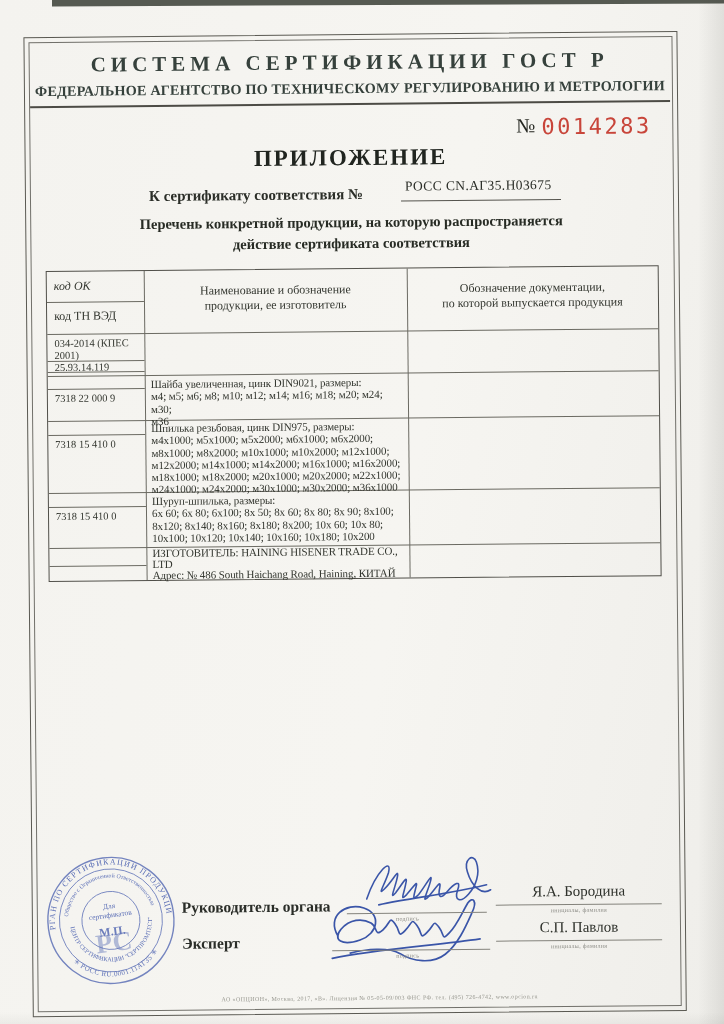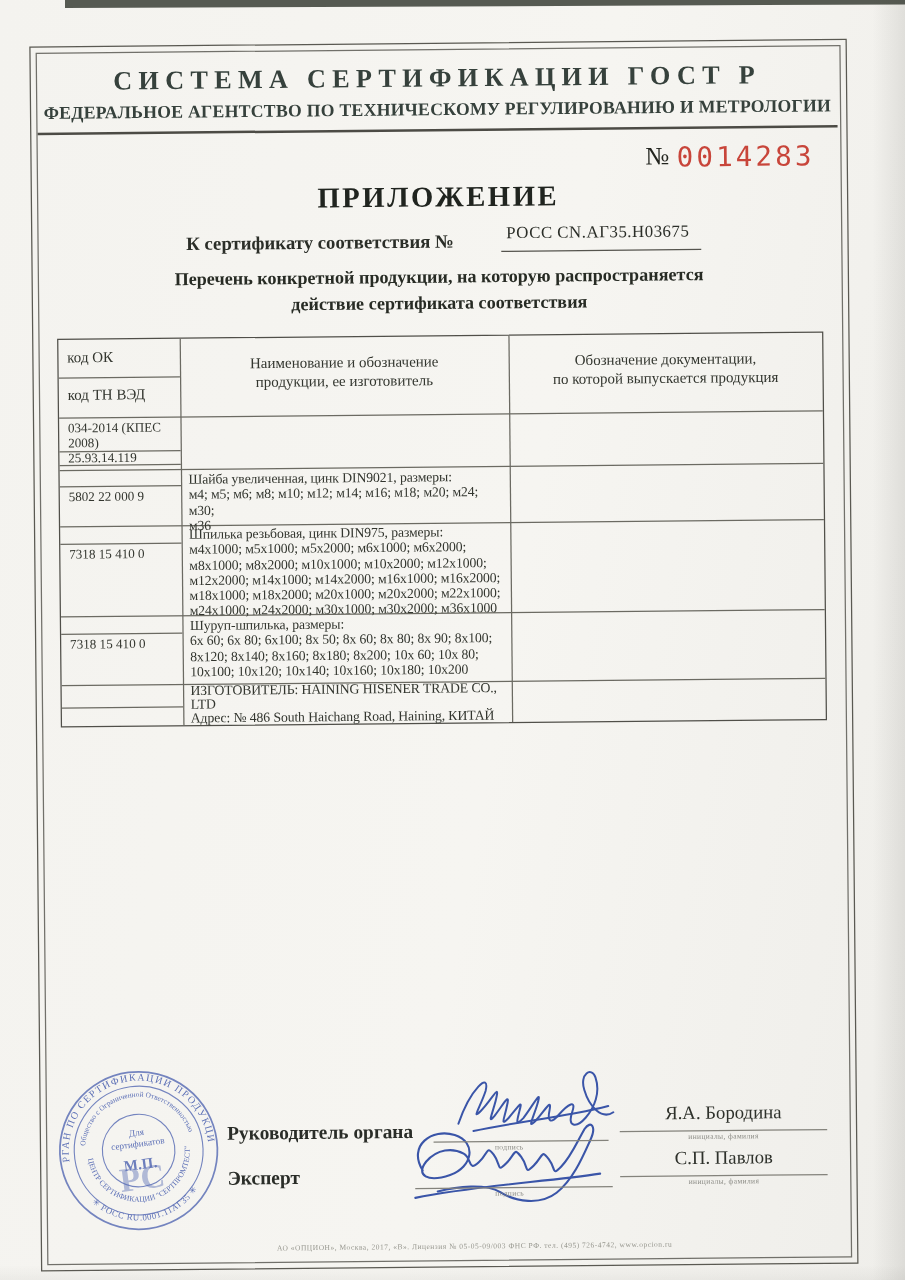--- a/index.html
+++ b/index.html
@@ -97,34 +97,34 @@
       <div class="hline" style="top:276px;"></div>
 
       <div class="hline-l" style="top:30px;"></div>
       <div class="hline-l" style="top:89px;"></div>
       <div class="hline-l" style="top:100px;"></div>
       <div class="hline-l" style="top:117px;"></div>
       <div class="hline-l" style="top:163px;"></div>
       <div class="hline-l" style="top:235px;"></div>
       <div class="hline-l" style="top:294px;"></div>
 
-      <div class="cell hdr" style="left:7px;top:7px;">код ОК</div>
+      <div class="cell hdr" style="left:7px;top:7px;font-style:italic;">код ОК</div>
       <div class="cell hdr" style="left:7px;top:37px;">код ТН ВЭД</div>
       <div class="cell hdr hdr-c" style="left:97px;top:13px;width:263px;">Наименование и обозначение
 продукции, ее изготовитель</div>
       <div class="cell hdr hdr-c" style="left:360px;top:13px;width:251px;">Обозначение документации,
 по которой выпускается продукция</div>
 
-      <div class="cell code" style="top:66px;">034-2014 (КПЕС 2008)
+      <div class="cell code" style="top:66px;">034-2014 (КПЕС 2001)
 25.93.14.119</div>
 
       <div class="cell prod" style="top:107px;">Шайба увеличенная, цинк DIN9021, размеры:
 м4; м5; м6; м8; м10; м12; м14; м16; м18; м20; м24;  м30;
 м36</div>
-      <div class="cell code" style="top:121px;">5802 22 000 9</div>
+      <div class="cell code" style="top:121px;">7318 22 000 9</div>
 
       <div class="cell prod" style="top:151px;">Шпилька резьбовая, цинк DIN975, размеры:
 м4х1000; м5х1000; м5х2000; м6х1000; м6х2000;
 м8х1000; м8х2000; м10х1000; м10х2000; м12х1000;
 м12х2000; м14х1000; м14х2000; м16х1000; м16х2000;
 м18х1000; м18х2000; м20х1000; м20х2000; м22х1000;
 м24х1000; м24х2000; м30х1000; м30х2000; м36х1000</div>
       <div class="cell code" style="top:167px;">7318 15 410 0</div>
 
       <div class="cell prod" style="top:224px;">Шуруп-шпилька, размеры:

